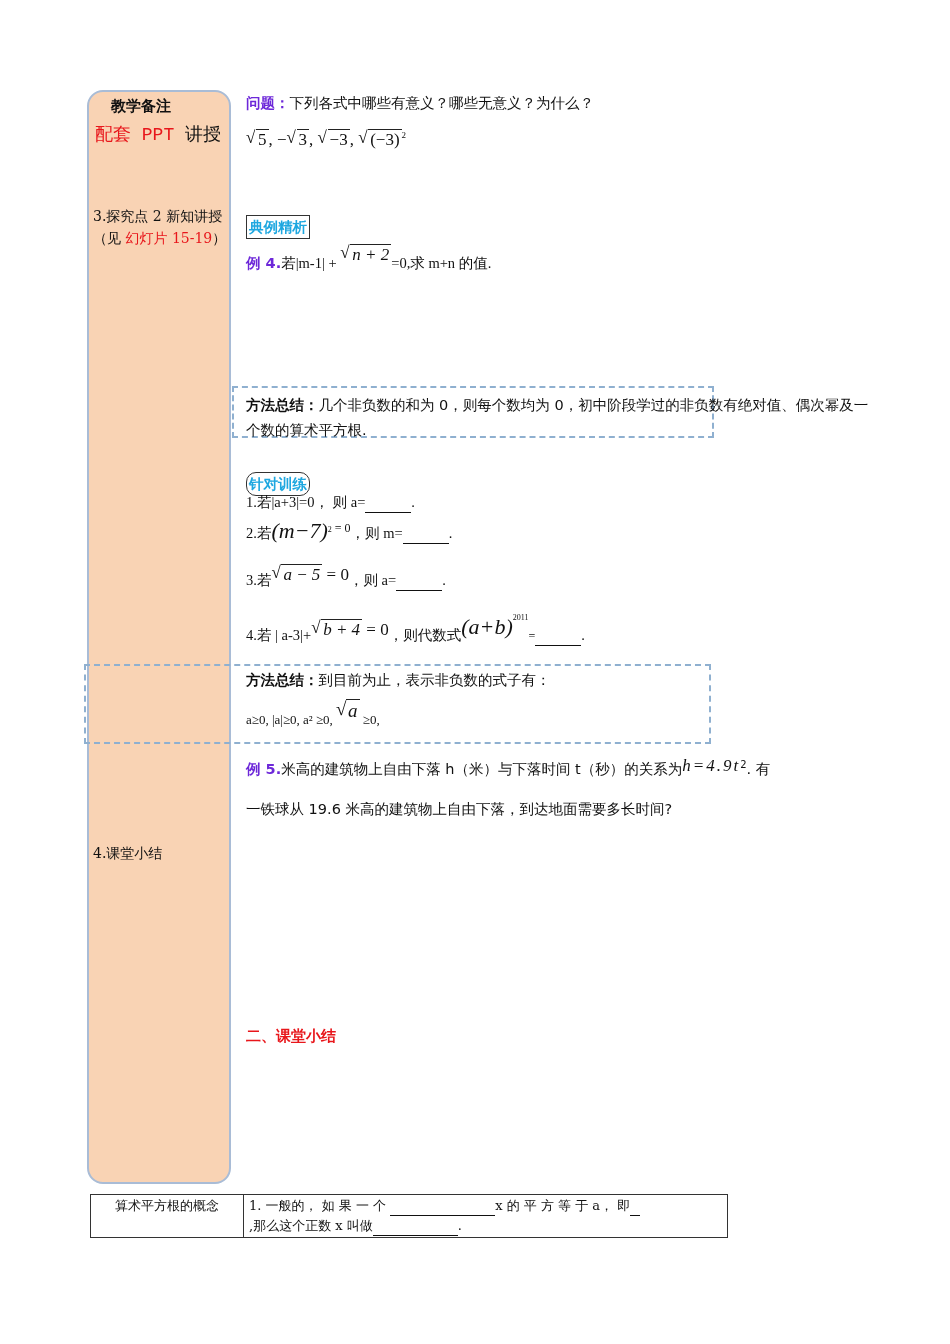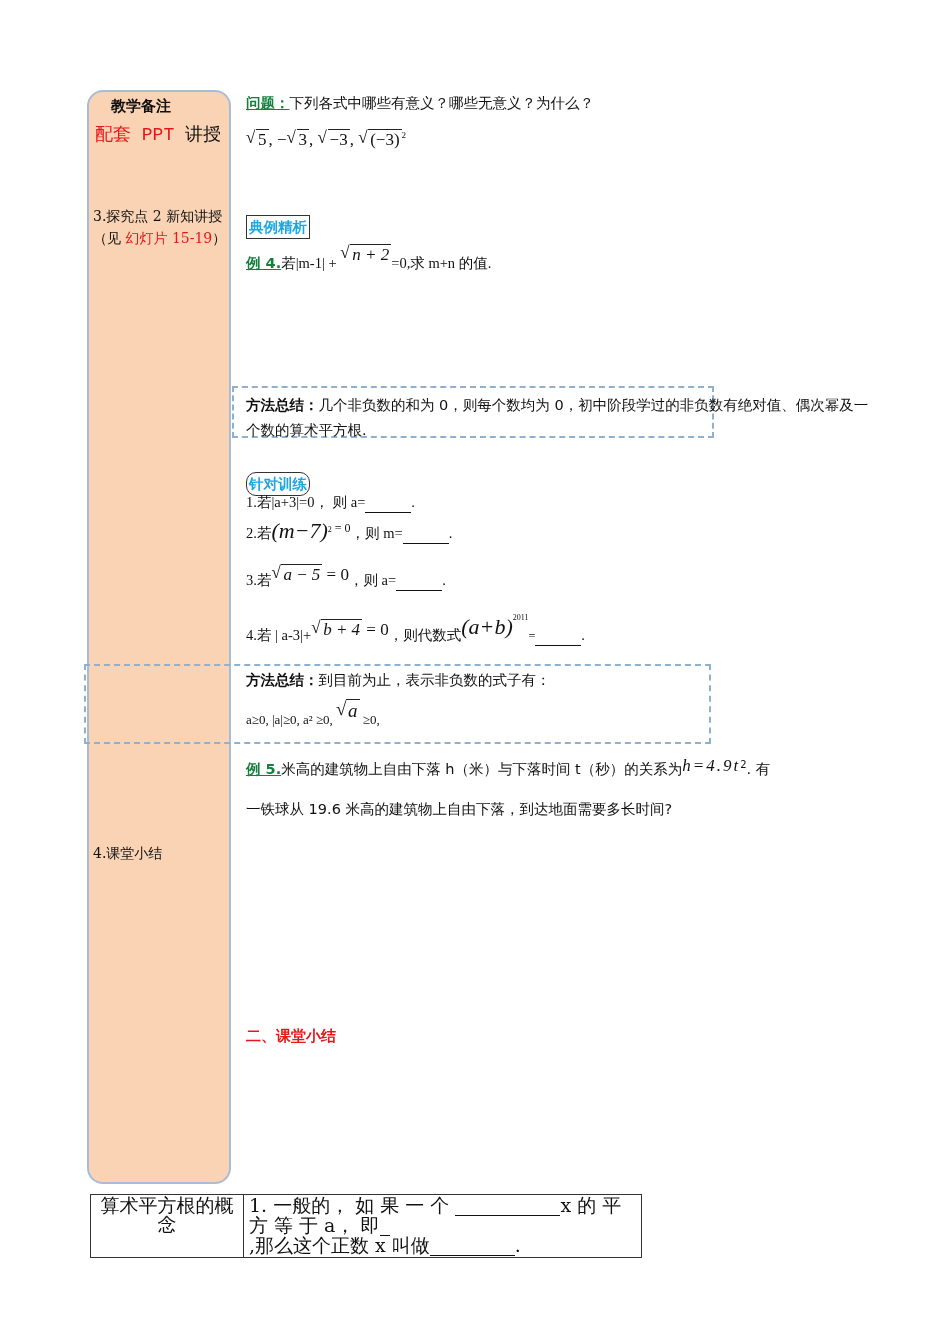--- a/index.html
+++ b/index.html
@@ -9,42 +9,42 @@
   .sidebar {
     position: absolute; left: 87px; top: 90px; width: 144px; height: 1094px;
     background: #f9d3b4; border: 2px solid #a9bcd6; border-radius: 16px;
   }
   .sb-title { position: absolute; left: 22px; top: 5px; font-size: 15px; font-weight: bold; color: #111; }
   .sb-sub { position: absolute; left: 6px; top: 30px; font-size: 18px; font-family: Liberation Mono, monospace; }
   .red { color: #e8161b; }
   .sb-text { position: absolute; left: 4px; font-family: "DejaVu Serif", serif; font-size: 14px; line-height: 22px; width: 134px; }
 
   .content { position: absolute; left: 246px; font-size: 14.5px; line-height: 20px; }
-  .blue { color: #15803d; font-weight: bold; text-decoration: underline; }
+  .blue { color: #6d28d9; font-weight: bold; }
   .serif { font-family: "Liberation Serif", "DejaVu Serif", serif; }
   .math { font-family: "Liberation Serif", "DejaVu Serif", serif; font-style: italic; }
 
   .tag-box {
     position: absolute; left: 246px; border: 1px solid #333; padding: 1px 2px;
     color: #1da7e0; font-weight: bold; font-size: 14.5px; line-height: 20px;
   }
 
   .dashed-box { position: absolute; border: 2px dashed #8fb0d0; }
 
   .sqrt { display: inline-block; position: relative; padding-left: 10px; }
   .sqrt::before { content: "√"; position: absolute; left: 0; top: -2px; }
   .sqrt .rad { border-top: 1px solid #222; padding: 0 2px; }
 
   .blank { display: inline-block; border-bottom: 1px solid #111; }
 
   .heading-red { position: absolute; left: 246px; top: 1027px; font-size: 15px; font-weight: bold; color: #e8161b; }
 
   table.concept {
-    position: absolute; left: 90px; top: 1194px; width: 552px; border-collapse: collapse;
-    font-family: "DejaVu Serif", serif; font-size: 19px; line-height: 19px;
+    position: absolute; left: 90px; top: 1194px; width: 638px; border-collapse: collapse;
+    font-family: "DejaVu Serif", serif; font-size: 13px; line-height: 19px;
   }
   table.concept td { border: 1px solid #333; vertical-align: top; padding: 1px 5px; }
 </style>
 </head>
 <body>
 
 <div class="sidebar">
   <div class="sb-title">教学备注</div>
   <div class="sb-sub">
     <span class="red">配套 PPT</span><span> 讲授</span>

